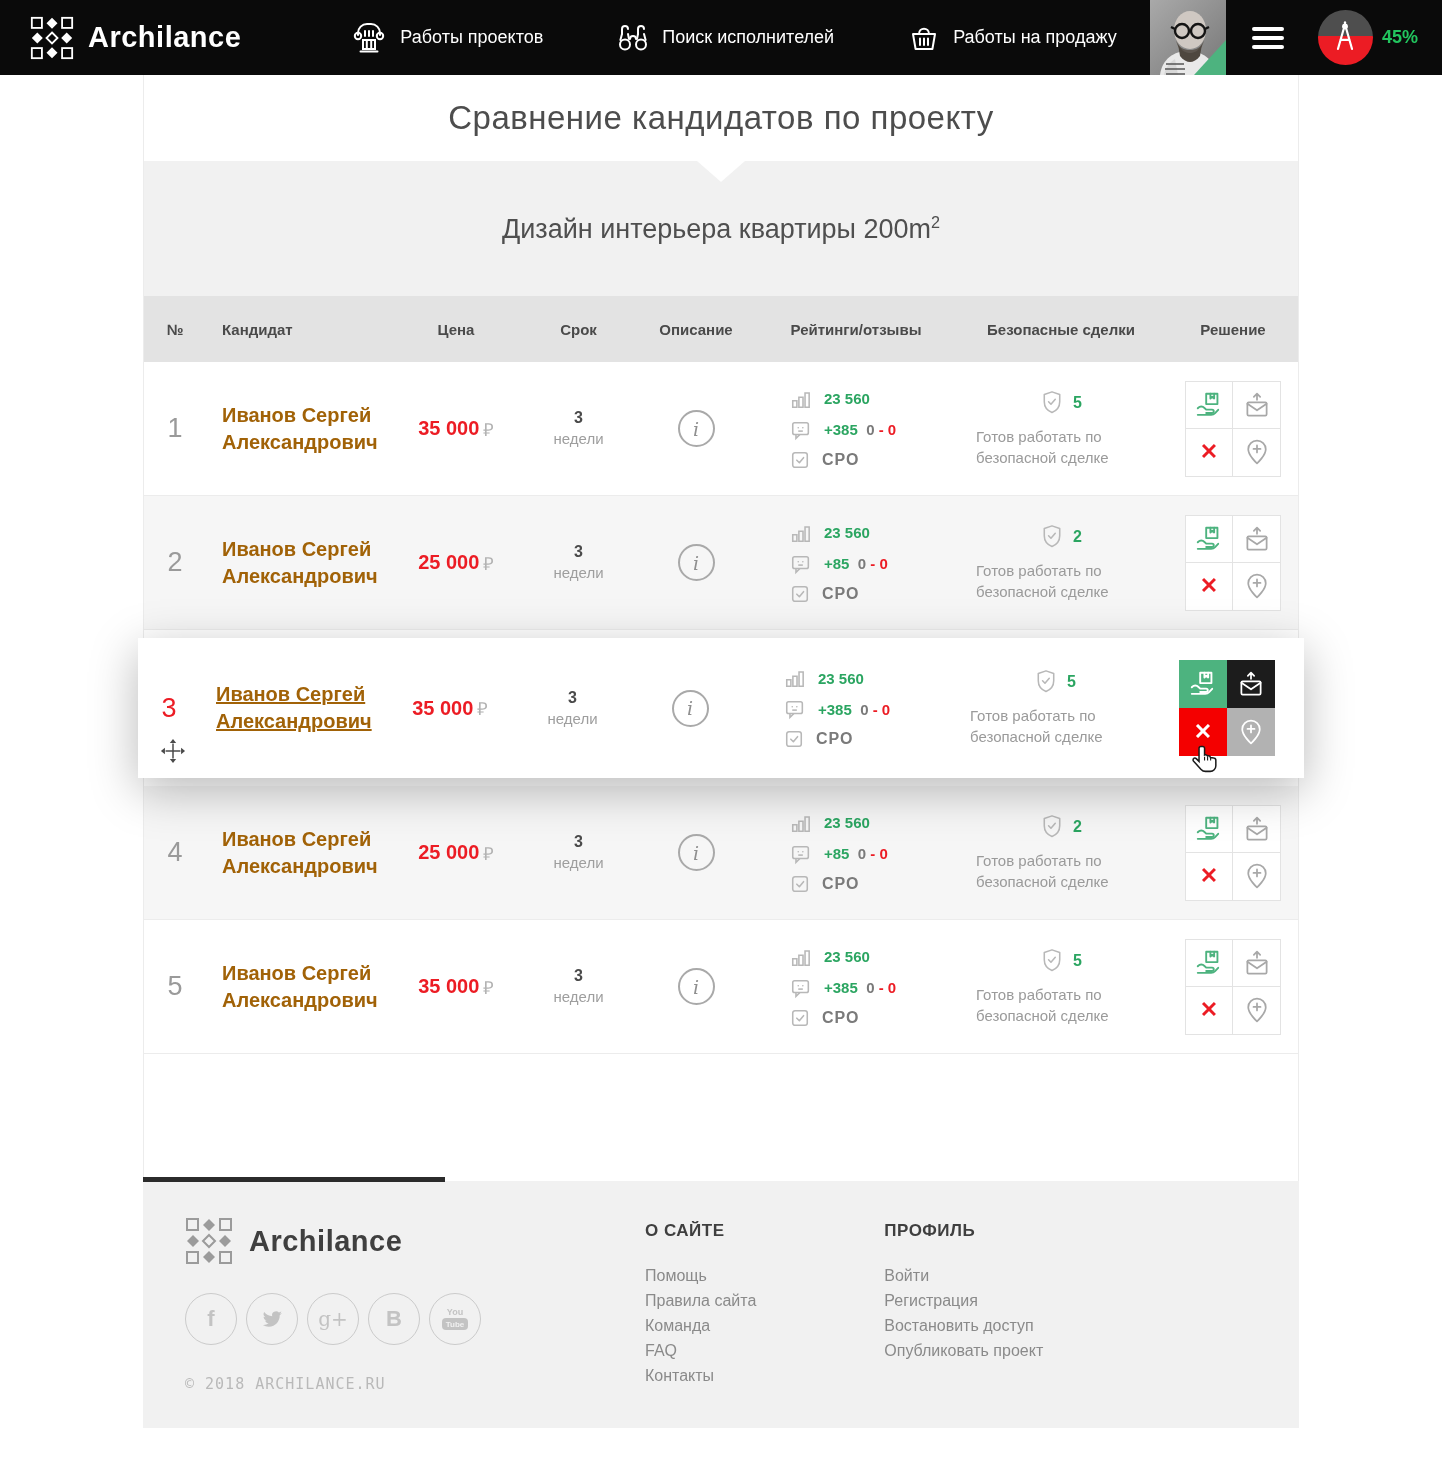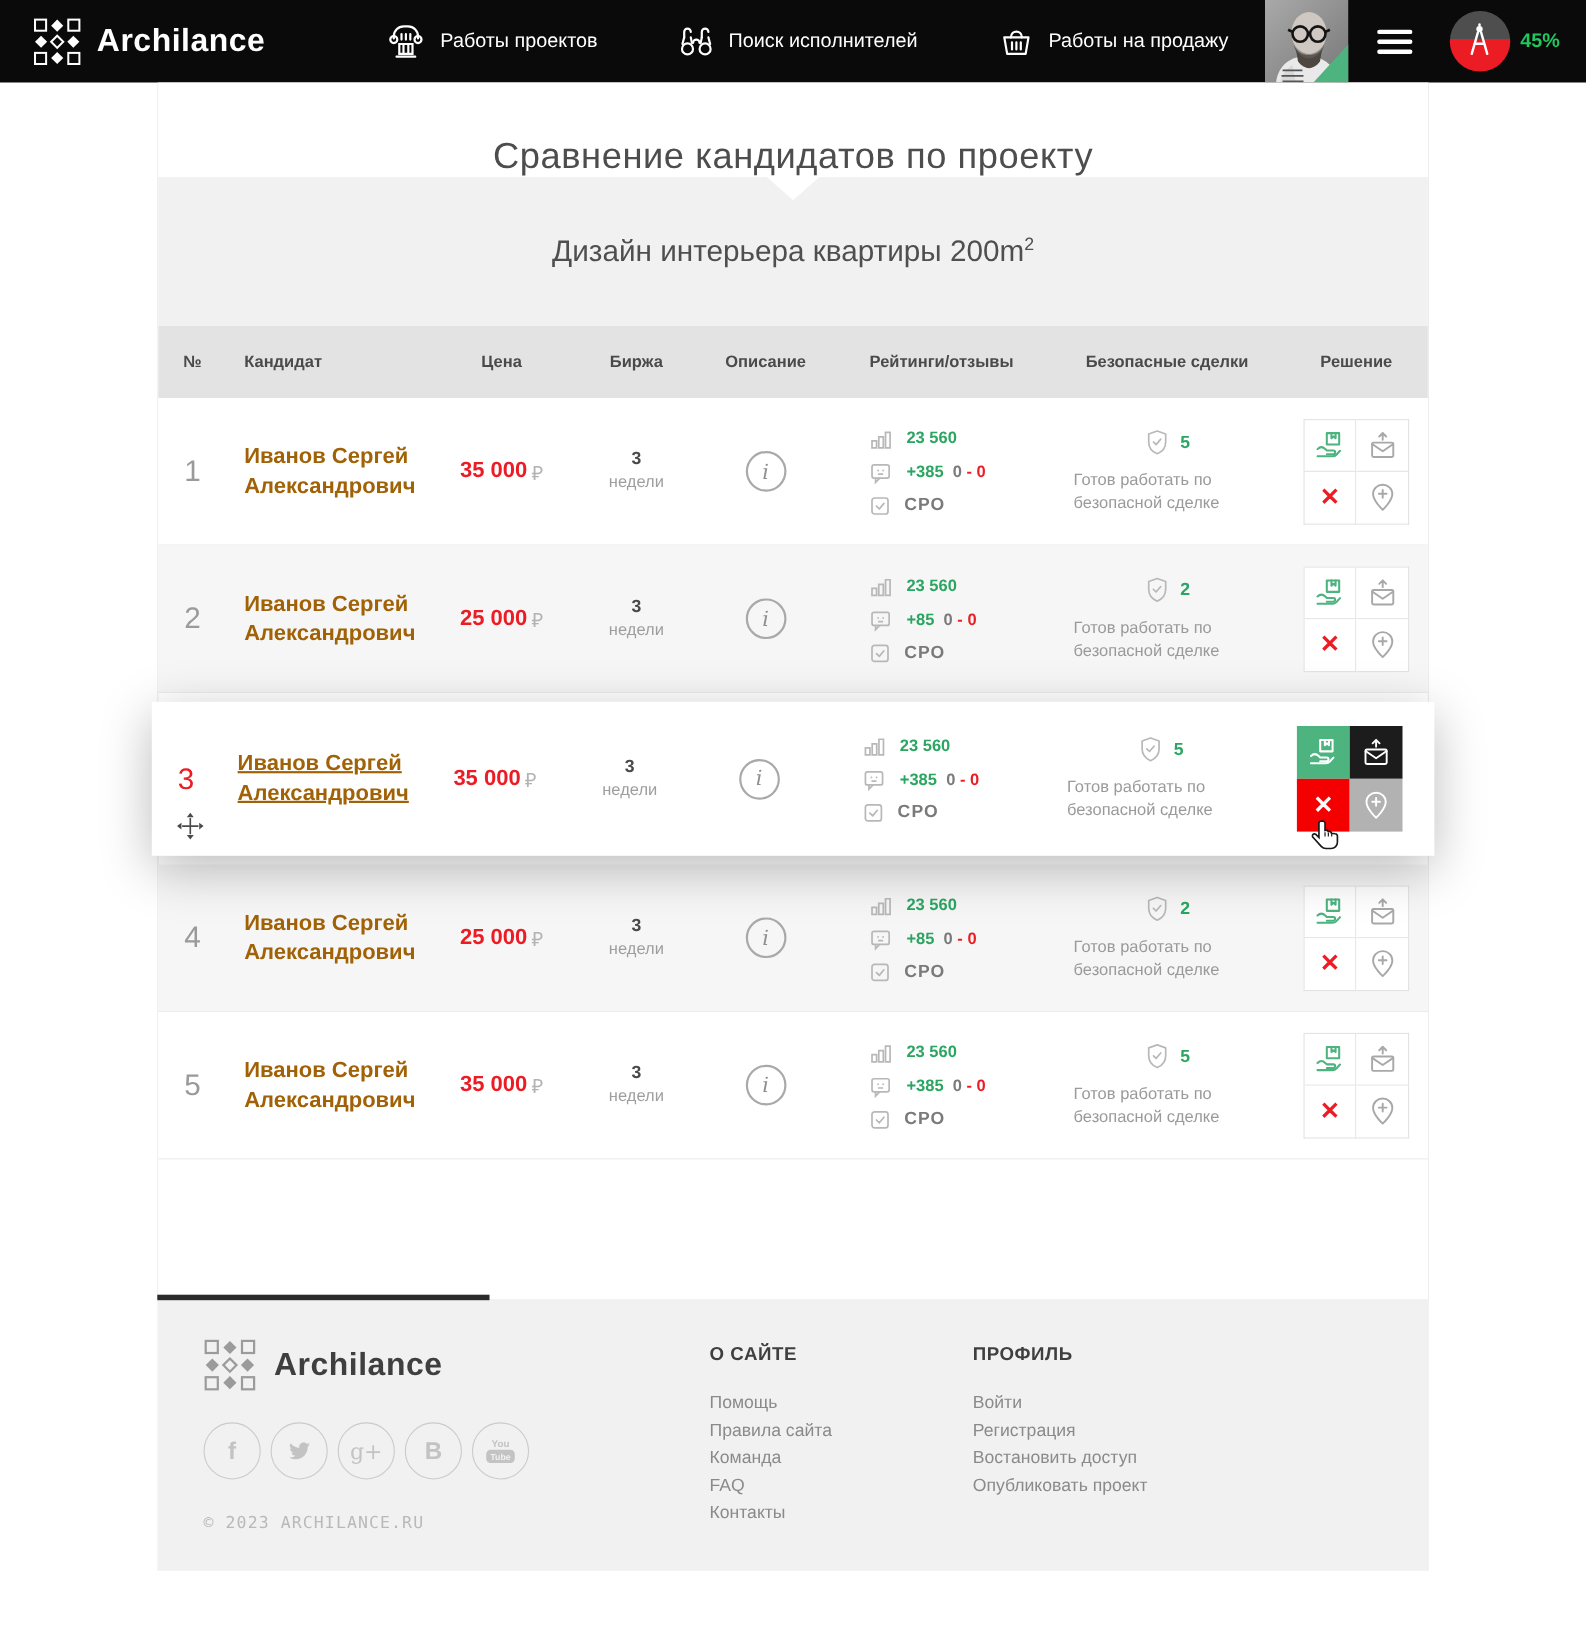--- a/index.html
+++ b/index.html
@@ -15,21 +15,21 @@
   .topnav-item { display:flex; align-items:center; gap:13px; color:#ffffff; font-size:18px; cursor:pointer; }
   .avatar { margin-left:auto; width:76px; height:75px; overflow:hidden; position:relative; flex:none; }
   .burger { margin-left:26px; width:32px; cursor:pointer; }
   .burger span { display:block; height:4px; background:#fff; border-radius:2px; margin:5px 0; }
   .gauge { margin-left:34px; width:55px; height:55px; border-radius:50%; overflow:hidden;
            background:linear-gradient(180deg,#4e4e4e 0 47%,#ec1c24 47%); display:flex; align-items:center; justify-content:center; }
   .gauge-pct { margin-left:9px; margin-right:6px; color:#22c55e; font-size:18px; font-weight:700; }
 
   
   .content { width:1156px; margin:0 auto; border-left:1px solid #ececec; border-right:1px solid #ececec; }
-  .page-title-wrap { height:86px; display:flex; align-items:flex-end; justify-content:center; background:#fff; }
+  .page-title-wrap { height:86px; display:flex; align-items:center; justify-content:center; background:#fff; }
   .page-title { font-size:33px; font-weight:400; color:#4d4d4d; letter-spacing:.5px; }
 
   .project-band { height:135px; background:#f1f1f1; position:relative; display:flex; align-items:center; justify-content:center; }
   .project-band::before { content:""; position:absolute; top:0; left:50%; transform:translateX(-50%);
       border-left:24px solid transparent; border-right:24px solid transparent; border-top:21px solid #ffffff; }
   .project-title { font-size:27px; color:#4f4f4f; font-weight:400; }
   .project-title sup { font-size:60%; }
 
   
   .tgrid { display:grid; grid-template-columns:62px 185px 130px 115px 120px 200px 210px 134px; align-items:center; }
@@ -227,21 +227,21 @@
   </div>
 
   <div class="project-band">
     <h2 class="project-title"><span>Дизайн интерьера квартиры 200m</span><sup>2</sup></h2>
   </div>
 
   <div class="tgrid thead">
     <div class="th">№</div>
     <div class="th left">Кандидат</div>
     <div class="th">Цена</div>
-    <div class="th">Биржа</div>
+    <div class="th">Срок</div>
     <div class="th">Описание</div>
     <div class="th">Рейтинги/отзывы</div>
     <div class="th">Безопасные сделки</div>
     <div class="th">Решение</div>
   </div>
 
   <div id="rows">
       <div class="row tgrid">
     <div class="cell c-num">
           <span class="num">1</span>
@@ -829,21 +829,21 @@
           </div>
         <div class="soc">
             <span class="glyph-b">B</span>
           </div>
         <div class="soc">
           <span class="yt-you">You</span>
           <span class="yt-tube">Tube</span>
         </div>
       </div>
 
-      <div class="copyright">© 2023 ARCHILANCE.RU</div>
+      <div class="copyright">© 2018 ARCHILANCE.RU</div>
     </div>
 
     <div class="f-col">
       <div class="f-col-title">О САЙТЕ</div>
       <ul class="f-links">
         <li>Помощь</li>
         <li>Правила сайта</li>
         <li>Команда</li>
         <li>FAQ</li>
         <li>Контакты</li>

